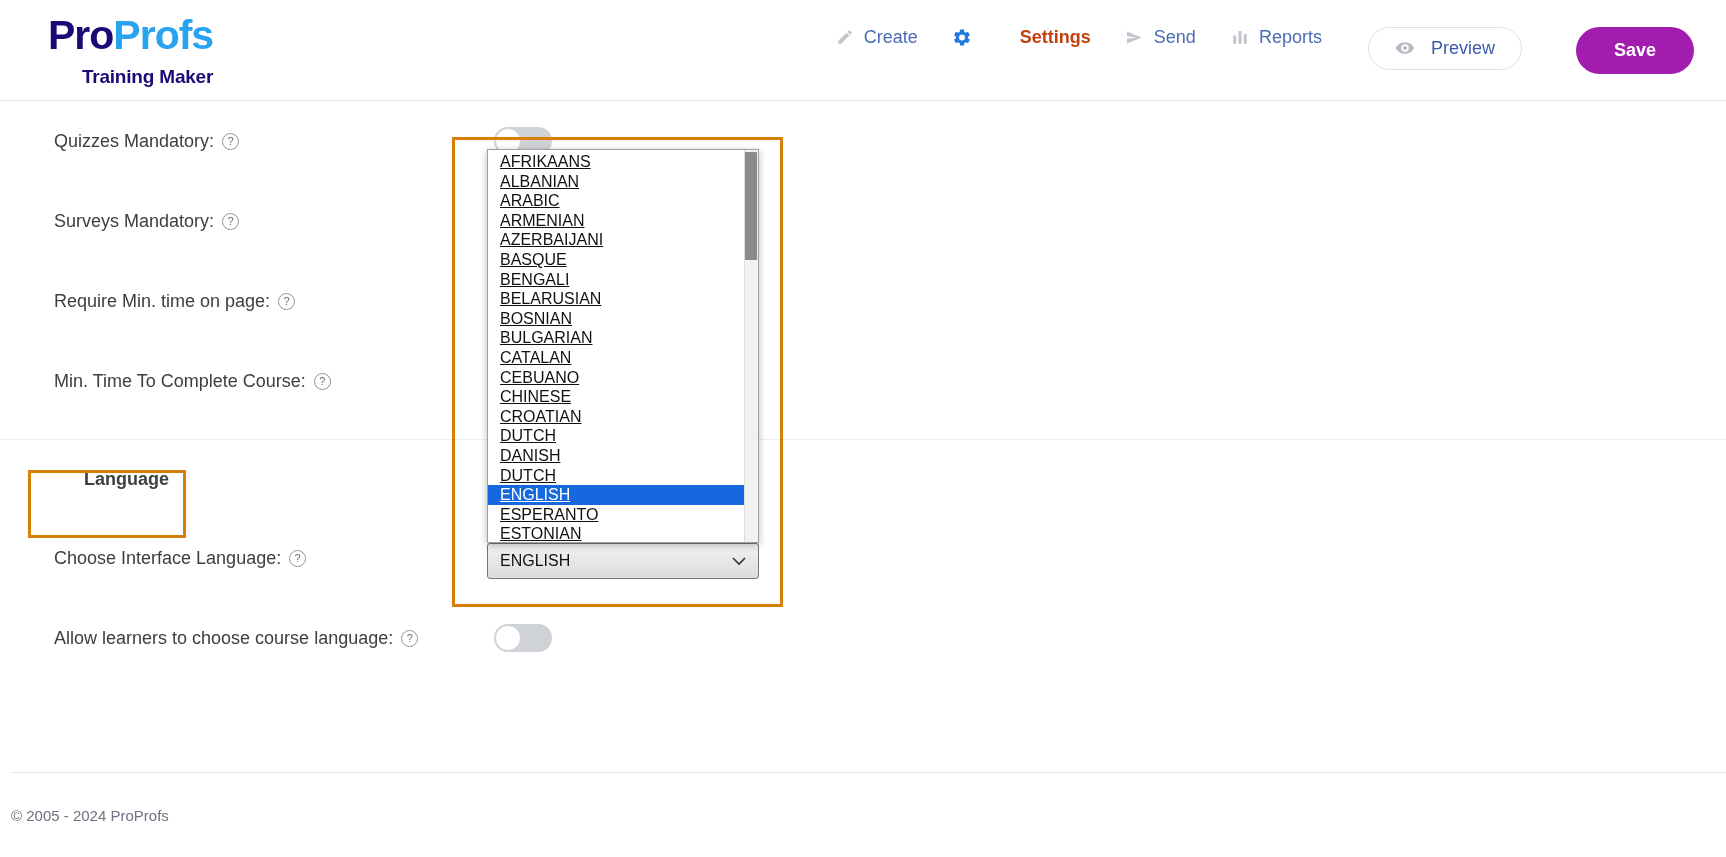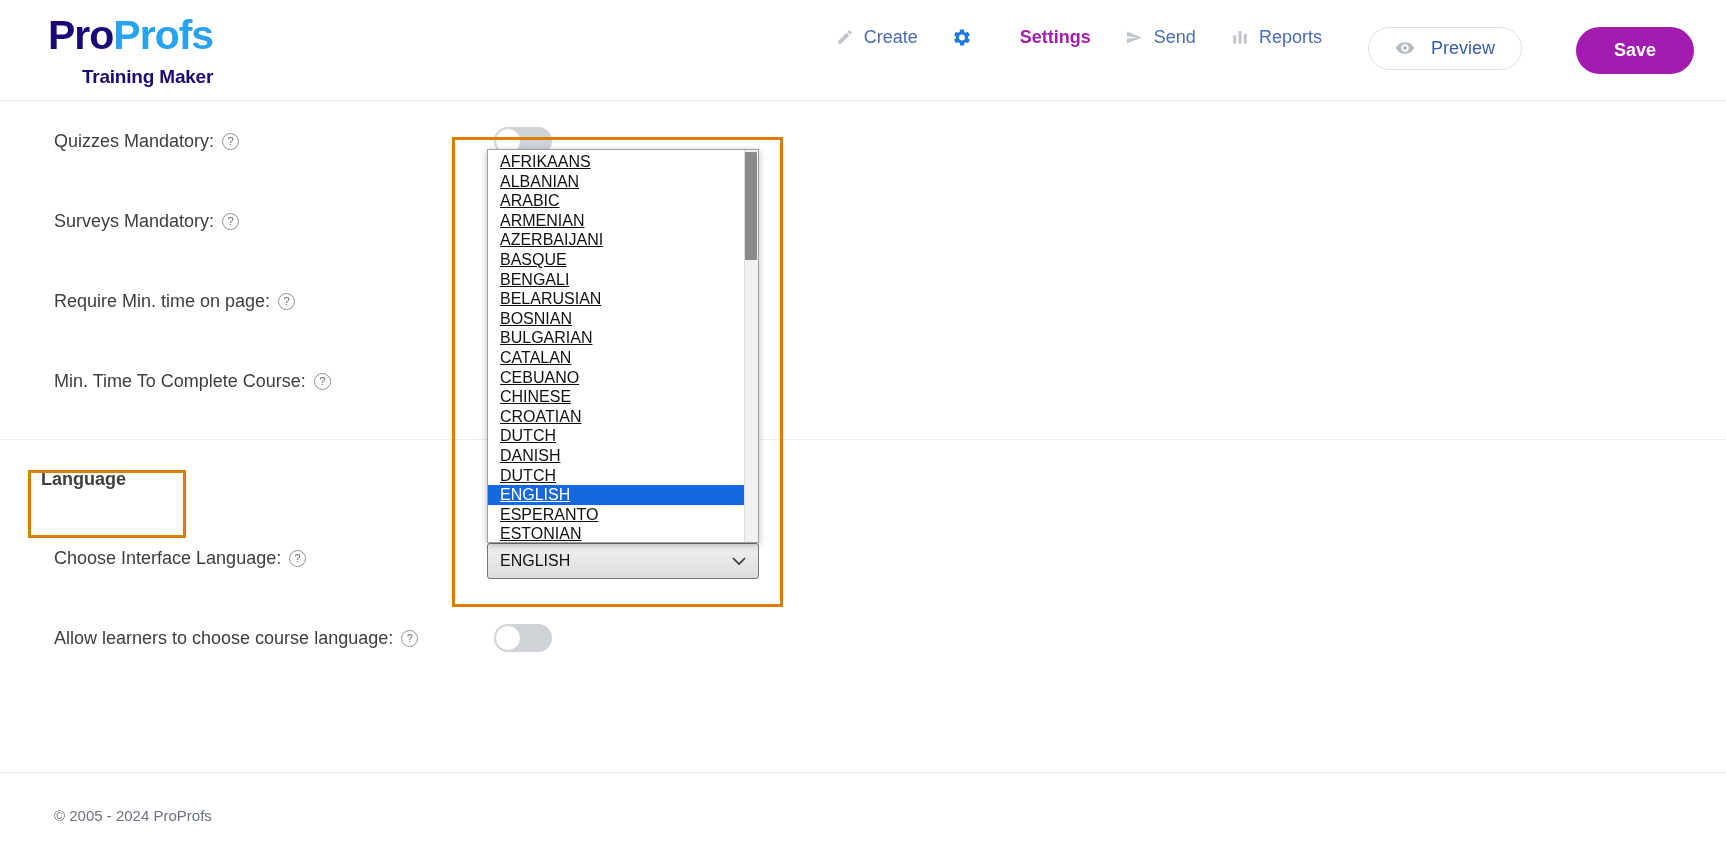--- a/index.html
+++ b/index.html
@@ -58,21 +58,21 @@
   .nav-item {
     display: flex;
     align-items: center;
     gap: 9px;
     font-size: 18px;
     color: #4a6bb5;
     cursor: pointer;
     white-space: nowrap;
   }
   .nav-item.active {
-    color: #a21caf;
+    color: #c2410c;
     font-weight: bold;
     gap: 48px;
   }
   .nav-icon {
     display: inline-flex;
     align-items: center;
     justify-content: center;
     width: 20px;
     height: 20px;
     color: #c2c6cc;
@@ -166,21 +166,21 @@
     box-sizing: border-box;
   }
 
   .divider {
     height: 1px;
     background: #ebedef;
     margin: 18px 0 0 0;
   }
 
   .section-head {
-    padding-left: 41px;
+    padding-left: 84px;
     height: 78px;
     display: flex;
     align-items: center;
     font-size: 18px;
     font-weight: bold;
     color: #3c4043;
   }
 
   
   .hl-box {
@@ -267,28 +267,27 @@
     top: 2px;
     width: 12px;
     height: 108px;
     background: #8a8a8a;
     border-radius: 1px;
   }
 
   
   .footer {
     position: absolute;
-    left: 0;
+    left: 11px;
     right: 0;
     bottom: 0;
     height: 85px;
     border-top: 1px solid #e6e8eb;
     display: flex;
     align-items: center;
-    padding-left: 54px;
     font-size: 15px;
     color: #6b7280;
     box-sizing: border-box;
     background: #fff;
   }
 </style>
 </head>
 <body>
 
 <div class="header">

